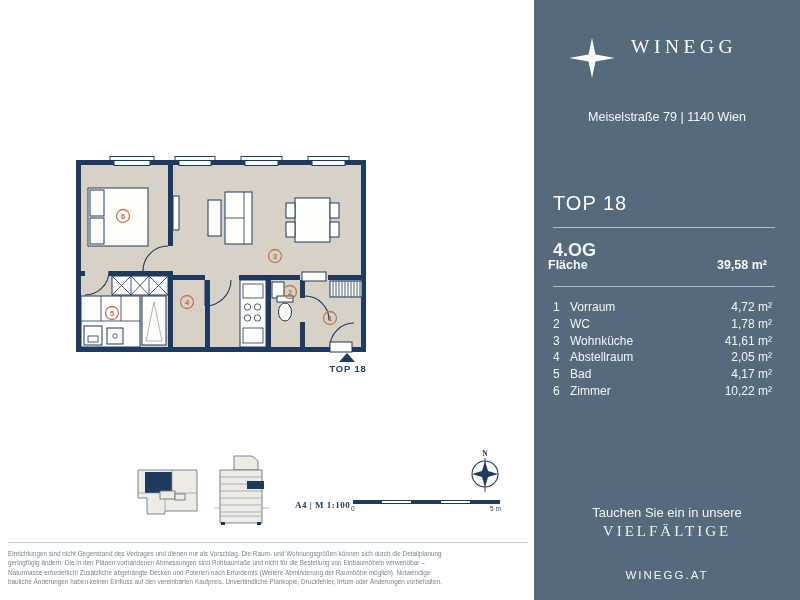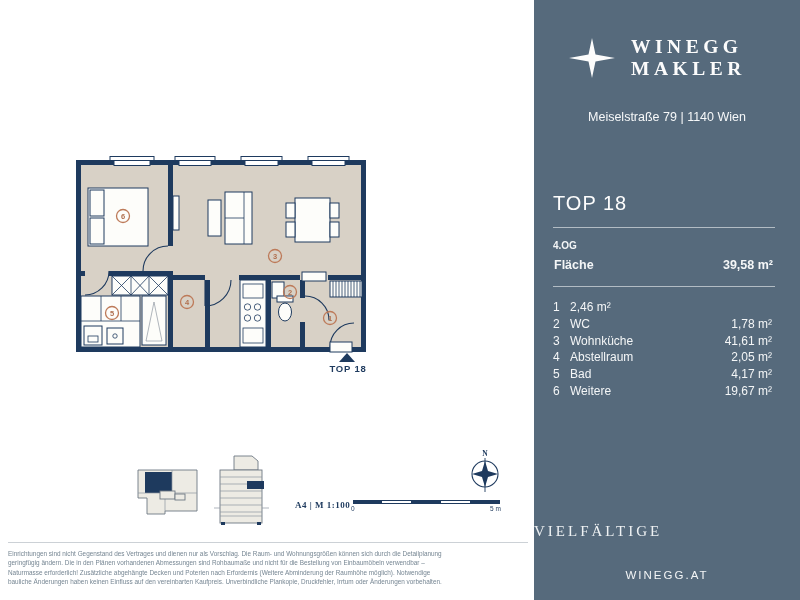--- a/index.html
+++ b/index.html
@@ -23,35 +23,35 @@
   .scale-text{fill:#1e3a5e;font:bold 9px "Liberation Serif",serif;letter-spacing:.5px;}
   .scale-num{fill:#1e3a5e;font:6.5px "Liberation Sans",sans-serif;}
   .compass-n{fill:#1e3a5e;font:bold 7.5px "Liberation Serif",serif;text-anchor:middle;}
   .divider{position:absolute;left:8px;top:542px;width:520px;height:1px;background:#ccd1d6;}
   .disclaimer{position:absolute;left:8px;top:549px;width:524px;color:#76München;color:#768693;
               font-size:6.4px;line-height:9.4px;}
   
   .panel{position:absolute;left:534px;top:0;width:266px;height:600px;background:#566a7c;color:#f4f6f7;}
   .logo-star{position:absolute;left:30px;top:34px;}
   .brand{position:absolute;left:97px;top:36px;font-family:"Liberation Serif",serif;
-         font-size:19.5px;line-height:22px;letter-spacing:4.5px;color:#fcfcfc;font-weight:700;}
+         font-size:19.5px;line-height:22px;letter-spacing:4.5px;color:#fcfcfc;font-weight:400;}
   .address{position:absolute;left:0;top:110px;width:100%;text-align:center;font-size:12.5px;color:#f6f8f9;}
   .unit-title{position:absolute;left:19px;top:192px;font-size:20px;letter-spacing:1px;font-weight:500;color:#fdfdfd;}
   .hline{position:absolute;left:19px;width:222px;height:1px;background:rgba(255,255,255,.55);}
   .hl1{top:227px;} .hl2{top:286px;}
-  .floor-label{position:absolute;left:19px;top:240px;font-size:10px;font-weight:bold;}
-  .area-row{position:absolute;left:20px;top:258px;width:219px;display:flex;justify-content:space-between;
+  .floor-label{position:absolute;left:19px;top:240px;font-size:18px;font-weight:bold;}
+  .area-row{position:absolute;left:14px;top:258px;width:219px;display:flex;justify-content:space-between;
             font-size:12.5px;font-weight:bold;}
   .rooms{position:absolute;left:19px;top:301px;width:219px;font-size:12px;}
   .room-row{display:flex;margin-bottom:4.8px;line-height:12px;}
   .room-num{width:17px;flex:none;}
   .room-name{flex:1;}
   .room-area{flex:none;}
   .promo-intro{position:absolute;left:0;top:505px;width:100%;text-align:center;font-size:13px;color:#f3f5f6;}
-  .promo-h{position:absolute;left:0;width:100%;font-family:"Liberation Serif",serif;
+  .promo-h{position:absolute;left:0;width:100%;text-align:center;font-family:"Liberation Serif",serif;
            font-size:15px;letter-spacing:3px;color:#eef1f3;}
   .ph1{top:523px;} .ph2{top:541px;}
   .website{position:absolute;left:0;top:569px;width:100%;text-align:center;font-size:11.5px;letter-spacing:2px;color:#f3f5f6;}
 </style>
 </head>
 <body>
 
 <div class="page">
 
   <svg class="plan-svg" width="290" height="218" viewBox="0 0 290 218">
@@ -239,38 +239,38 @@
     <div>Naturmasse erforderlich! Zusätzliche abgehängte Decken und Poterien nach Erfordernis (Weitere Abminderung der Raumhöhe möglich). Notwendige</div>
     <div>bauliche Änderungen haben keinen Einfluss auf den vereinbarten Kaufpreis. Unverbindliche Plankopie, Druckfehler, Irrtum oder Änderungen vorbehalten.</div>
   </div>
 
   <aside class="panel">
     <svg class="logo-star" width="56" height="48" viewBox="0 0 56 48">
       <polygon points="28,4 31.5,20.5 51,24 31.5,27.5 28,44 24.5,27.5 5,24 24.5,20.5" fill="#fcfcfc"></polygon>
     </svg>
     <div class="brand">
       <div>WINEGG</div>
-      <div>MAKLER</div>
     </div>
     <div class="address">Meiselstraße 79 | 1140 Wien</div>
 
     <div class="unit-title">TOP 18</div>
     <div class="hline hl1"></div>
 
     <div class="floor-label">4.OG</div>
     <div class="area-row">
       <span>Fläche</span>
       <span>39,58 m²</span>
     </div>
     <div class="hline hl2"></div>
 
     <div class="rooms">
       <div class="room-row">
         <span class="room-num">1</span>
-        <span class="room-area">2,46 m²</span>
+        <span class="room-name">Vorraum</span>
+        <span class="room-area">4,72 m²</span>
       </div>
       <div class="room-row">
         <span class="room-num">2</span>
         <span class="room-name">WC</span>
         <span class="room-area">1,78 m²</span>
       </div>
       <div class="room-row">
         <span class="room-num">3</span>
         <span class="room-name">Wohnküche</span>
         <span class="room-area">41,61 m²</span>
@@ -280,22 +280,23 @@
         <span class="room-name">Abstellraum</span>
         <span class="room-area">2,05 m²</span>
       </div>
       <div class="room-row">
         <span class="room-num">5</span>
         <span class="room-name">Bad</span>
         <span class="room-area">4,17 m²</span>
       </div>
       <div class="room-row">
         <span class="room-num">6</span>
-        <span class="room-name">Weitere</span>
-        <span class="room-area">19,67 m²</span>
+        <span class="room-name">Zimmer</span>
+        <span class="room-area">10,22 m²</span>
       </div>
     </div>
 
+    <div class="promo-intro">Tauchen Sie ein in unsere</div>
     <div class="promo-h ph1">VIELFÄLTIGE</div>
     <div class="website">WINEGG.AT</div>
   </aside>
 
 </div>
 
 </body></html>

